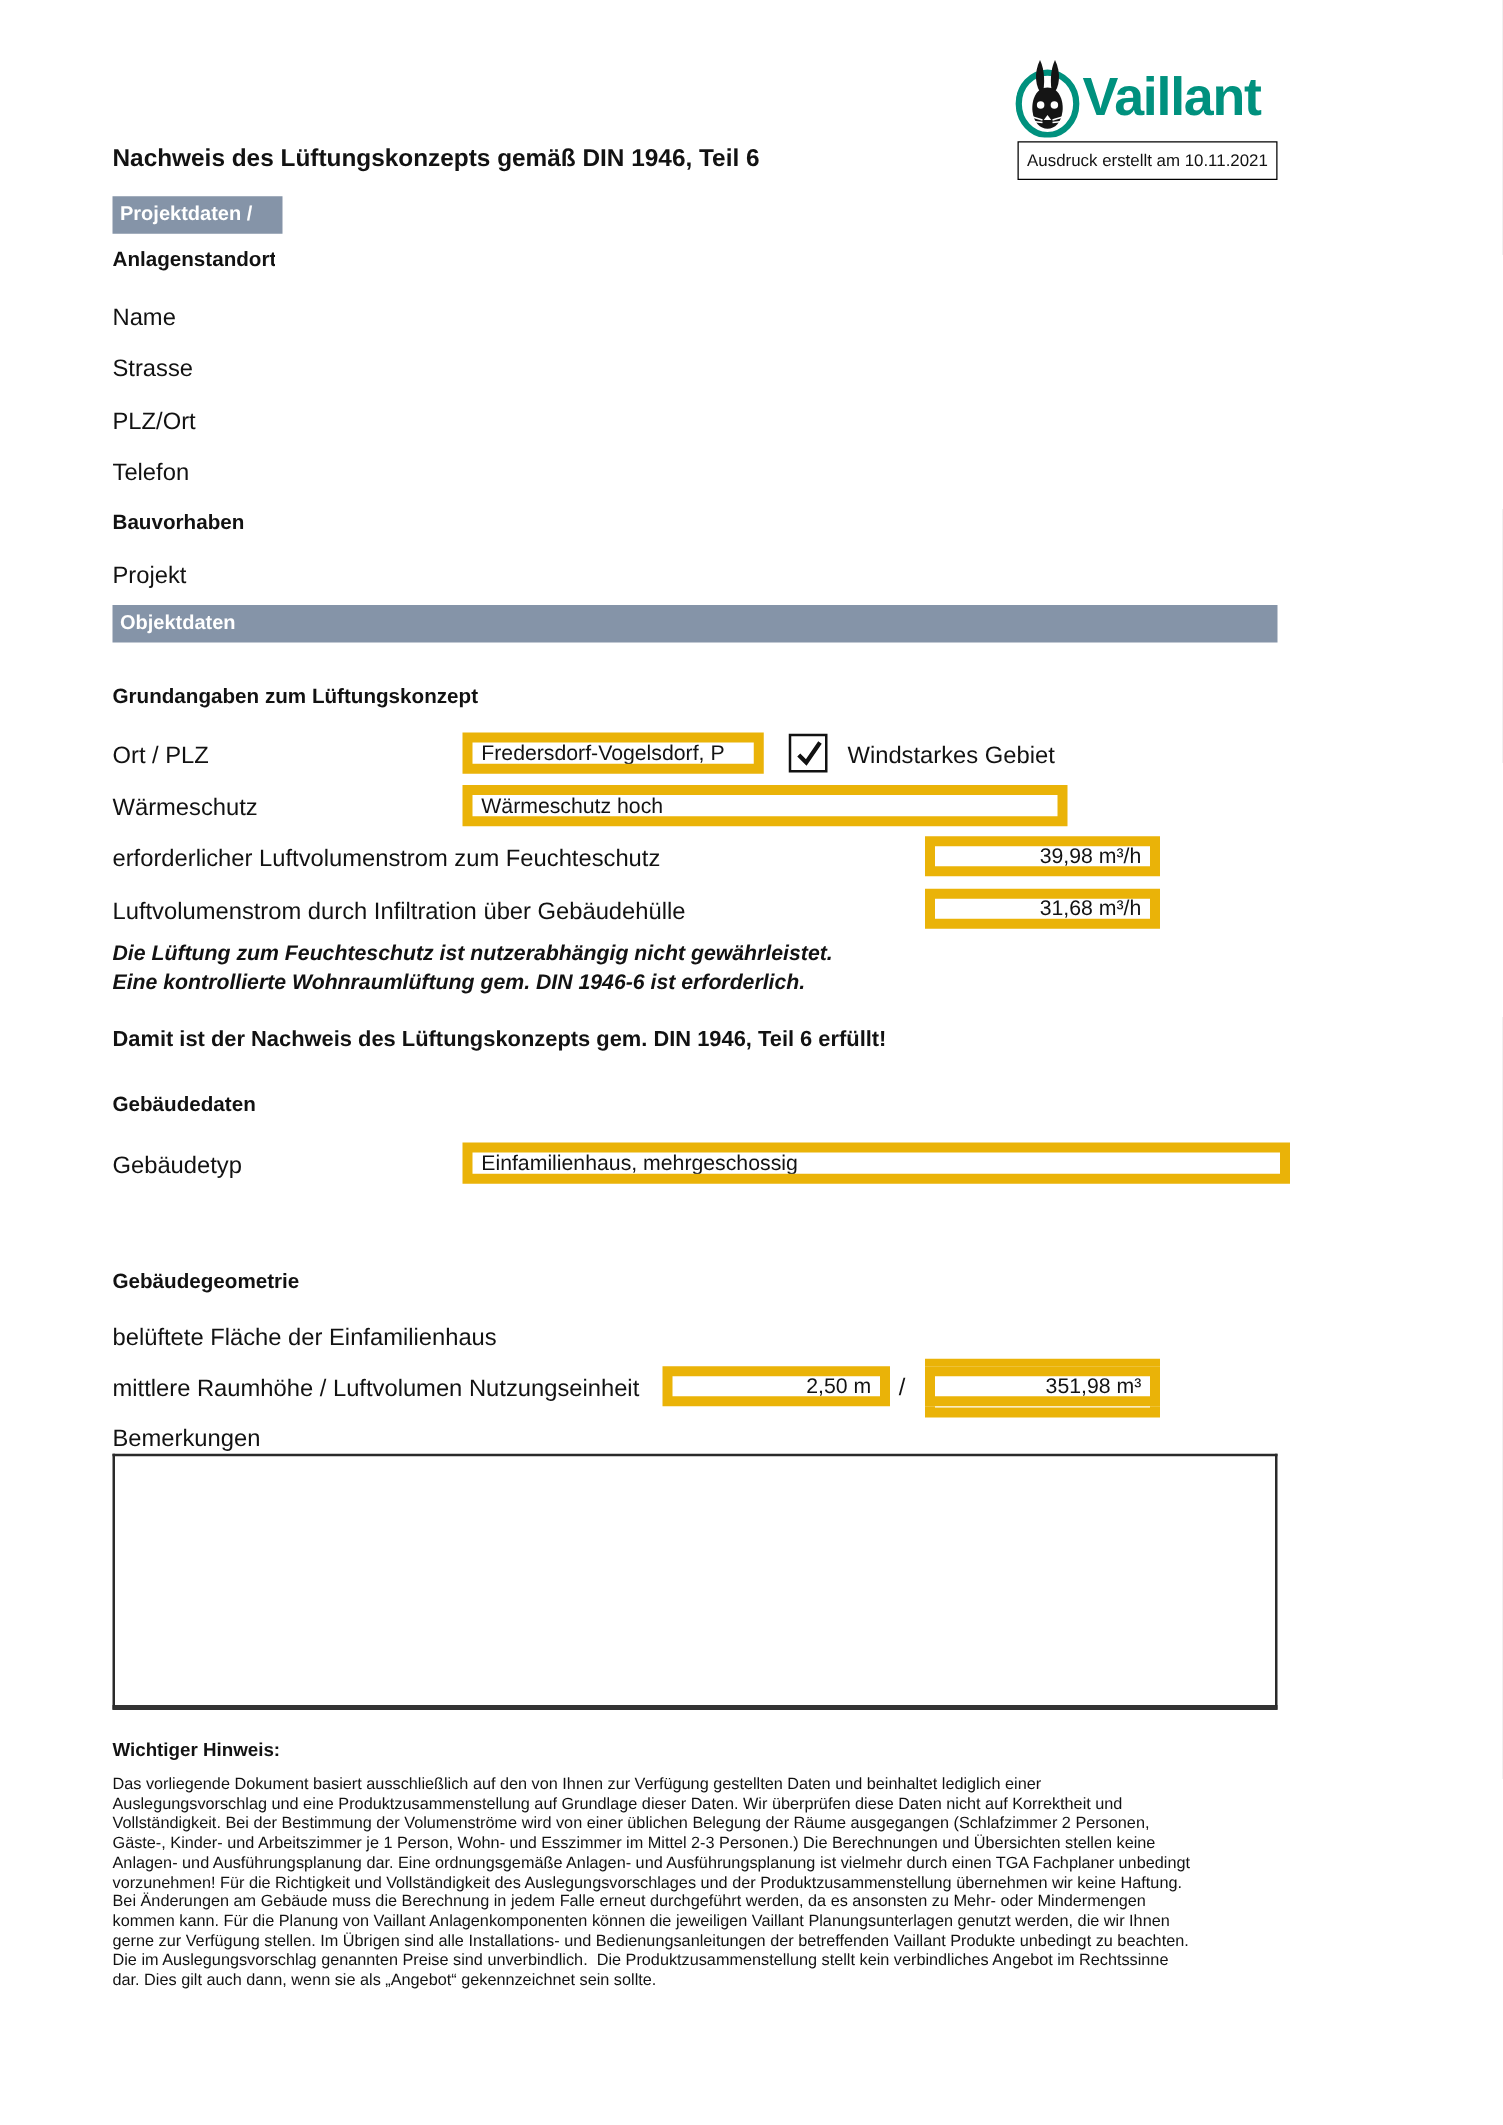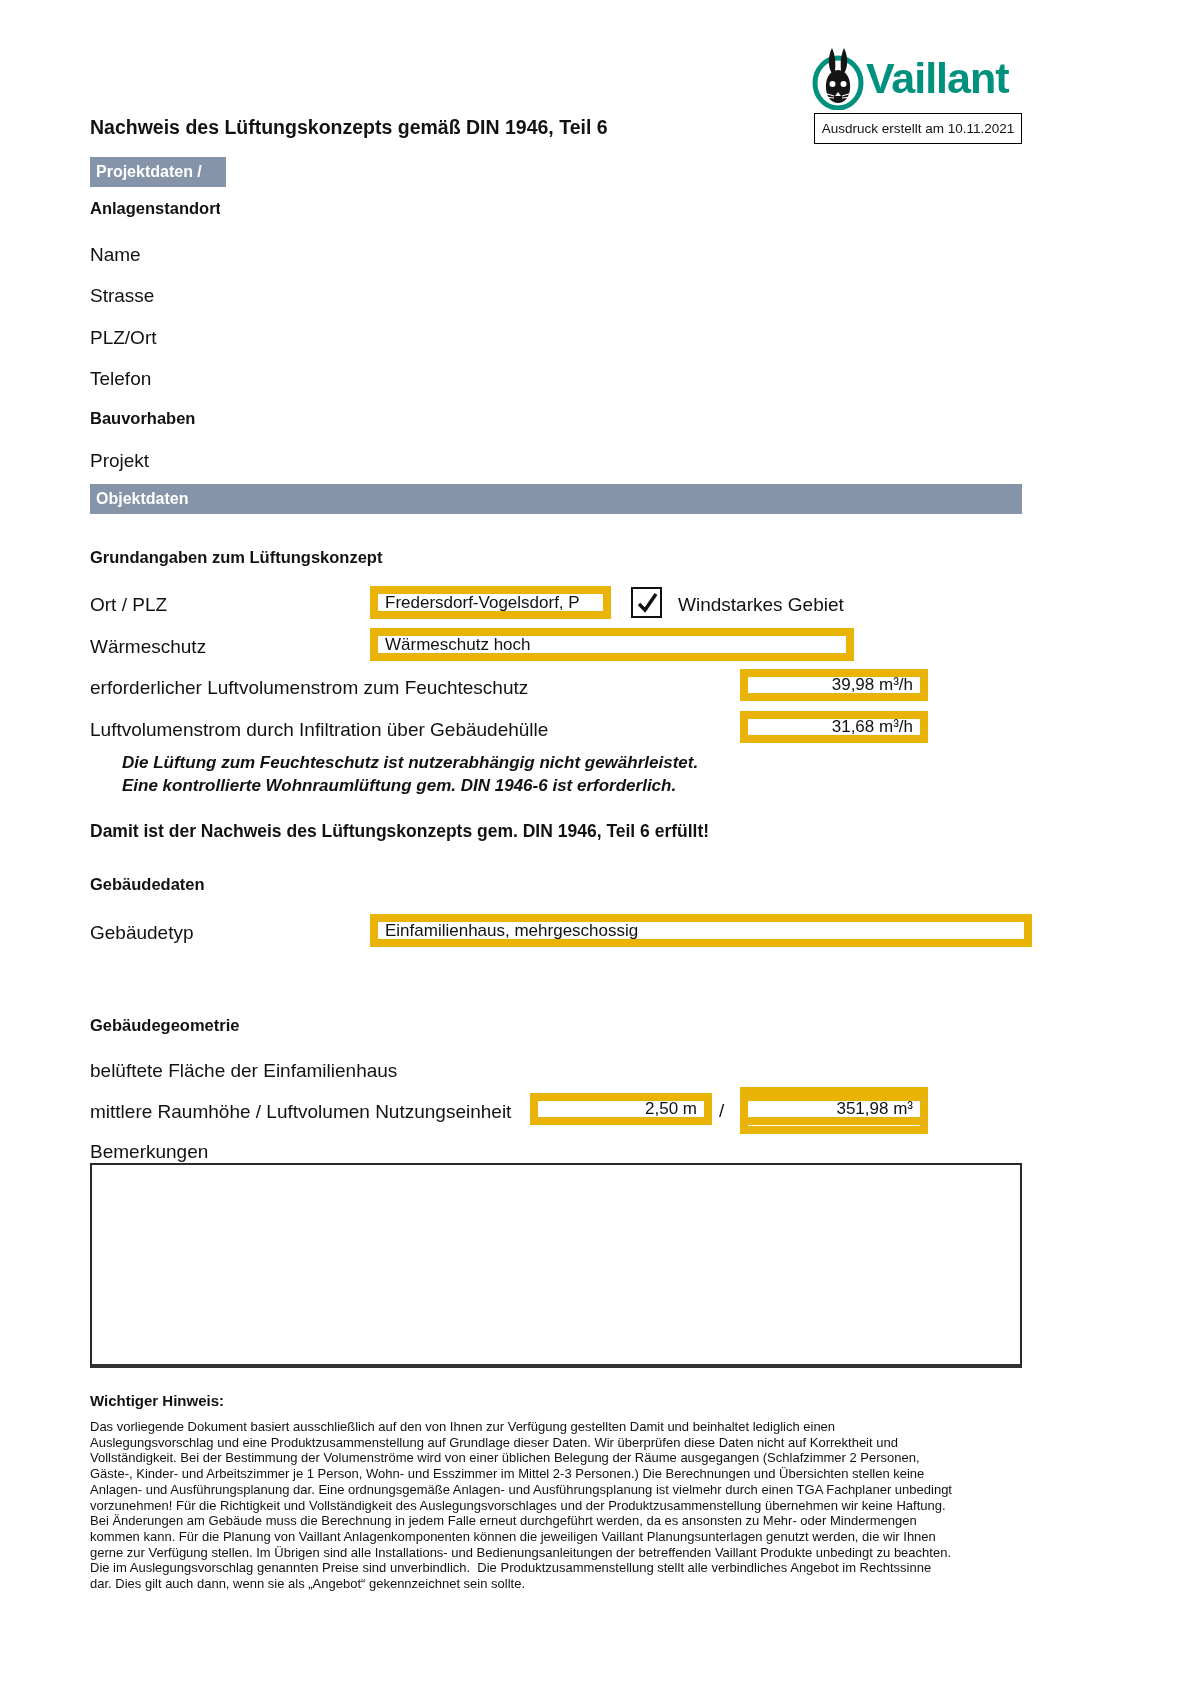--- a/index.html
+++ b/index.html
@@ -15,21 +15,21 @@
   }
   .lbl { font-size:19px; white-space:nowrap; }
   .subh { font-size:16.5px; font-weight:bold; white-space:nowrap; }
   .inputbox {
     border:8px solid #eab308; background:#fff; box-sizing:border-box;
     font-size:17px; display:flex; align-items:center; padding:0 7px;
     white-space:nowrap; overflow:hidden;
   }
   .valbox { justify-content:flex-end; }
   .title { font-size:19.5px; font-weight:bold; white-space:nowrap; }
-  .notice { font-size:17px; font-weight:bold; font-style:italic; white-space:nowrap;margin-left:32px; }
+  .notice { font-size:17px; font-weight:bold; font-style:italic; white-space:nowrap; }
   .conclusion { font-size:17.5px; font-weight:bold; white-space:nowrap; }
   .clip { overflow:hidden; white-space:nowrap; }
   .printbox {
     border:1px solid #000; box-sizing:border-box; font-size:13.5px;
     display:flex; align-items:center; justify-content:center; white-space:nowrap;
   }
   .brand-word { font-size:43px; font-weight:bold; color:#00917e; letter-spacing:-1px; line-height:1; }
   .checkbox { border:2px solid #111; box-sizing:border-box; background:#fff;
     display:flex; align-items:center; justify-content:center; }
   .fineprint { font-size:13px; line-height:15.7px; white-space:pre; }
@@ -131,26 +131,26 @@
   <div class="abs lbl" style="left:719px; top:1100px;">/</div>
   <div class="abs inputbox valbox" style="left:740px; top:1093px; width:188px; height:32px;">
     <span>351,98 m³</span>
   </div>
 
   <div class="abs lbl" style="left:90px; top:1141px;">Bemerkungen</div>
   <div class="abs bembox" style="left:90px; top:1163px; width:932px; height:205px;"></div>
 
   <div class="abs hinweis-h" style="left:90px; top:1392px;">Wichtiger Hinweis:</div>
   <div class="abs" style="left:90px; top:1419px; width:945px;">
-    <div class="fineprint">Das vorliegende Dokument basiert ausschließlich auf den von Ihnen zur Verfügung gestellten Damit und beinhaltet lediglich einen</div>
+    <div class="fineprint">Das vorliegende Dokument basiert ausschließlich auf den von Ihnen zur Verfügung gestellten Daten und beinhaltet lediglich einer</div>
     <div class="fineprint">Auslegungsvorschlag und eine Produktzusammenstellung auf Grundlage dieser Daten. Wir überprüfen diese Daten nicht auf Korrektheit und</div>
     <div class="fineprint">Vollständigkeit. Bei der Bestimmung der Volumenströme wird von einer üblichen Belegung der Räume ausgegangen (Schlafzimmer 2 Personen,</div>
     <div class="fineprint">Gäste-, Kinder- und Arbeitszimmer je 1 Person, Wohn- und Esszimmer im Mittel 2-3 Personen.) Die Berechnungen und Übersichten stellen keine</div>
     <div class="fineprint">Anlagen- und Ausführungsplanung dar. Eine ordnungsgemäße Anlagen- und Ausführungsplanung ist vielmehr durch einen TGA Fachplaner unbedingt</div>
     <div class="fineprint">vorzunehmen! Für die Richtigkeit und Vollständigkeit des Auslegungsvorschlages und der Produktzusammenstellung übernehmen wir keine Haftung.</div>
     <div class="fineprint">Bei Änderungen am Gebäude muss die Berechnung in jedem Falle erneut durchgeführt werden, da es ansonsten zu Mehr- oder Mindermengen</div>
     <div class="fineprint">kommen kann. Für die Planung von Vaillant Anlagenkomponenten können die jeweiligen Vaillant Planungsunterlagen genutzt werden, die wir Ihnen</div>
     <div class="fineprint">gerne zur Verfügung stellen. Im Übrigen sind alle Installations- und Bedienungsanleitungen der betreffenden Vaillant Produkte unbedingt zu beachten.</div>
-    <div class="fineprint">Die im Auslegungsvorschlag genannten Preise sind unverbindlich.  Die Produktzusammenstellung stellt alle verbindliches Angebot im Rechtssinne</div>
+    <div class="fineprint">Die im Auslegungsvorschlag genannten Preise sind unverbindlich.  Die Produktzusammenstellung stellt kein verbindliches Angebot im Rechtssinne</div>
     <div class="fineprint">dar. Dies gilt auch dann, wenn sie als „Angebot“ gekennzeichnet sein sollte.</div>
   </div>
 
 </div>
 
 </body></html>

